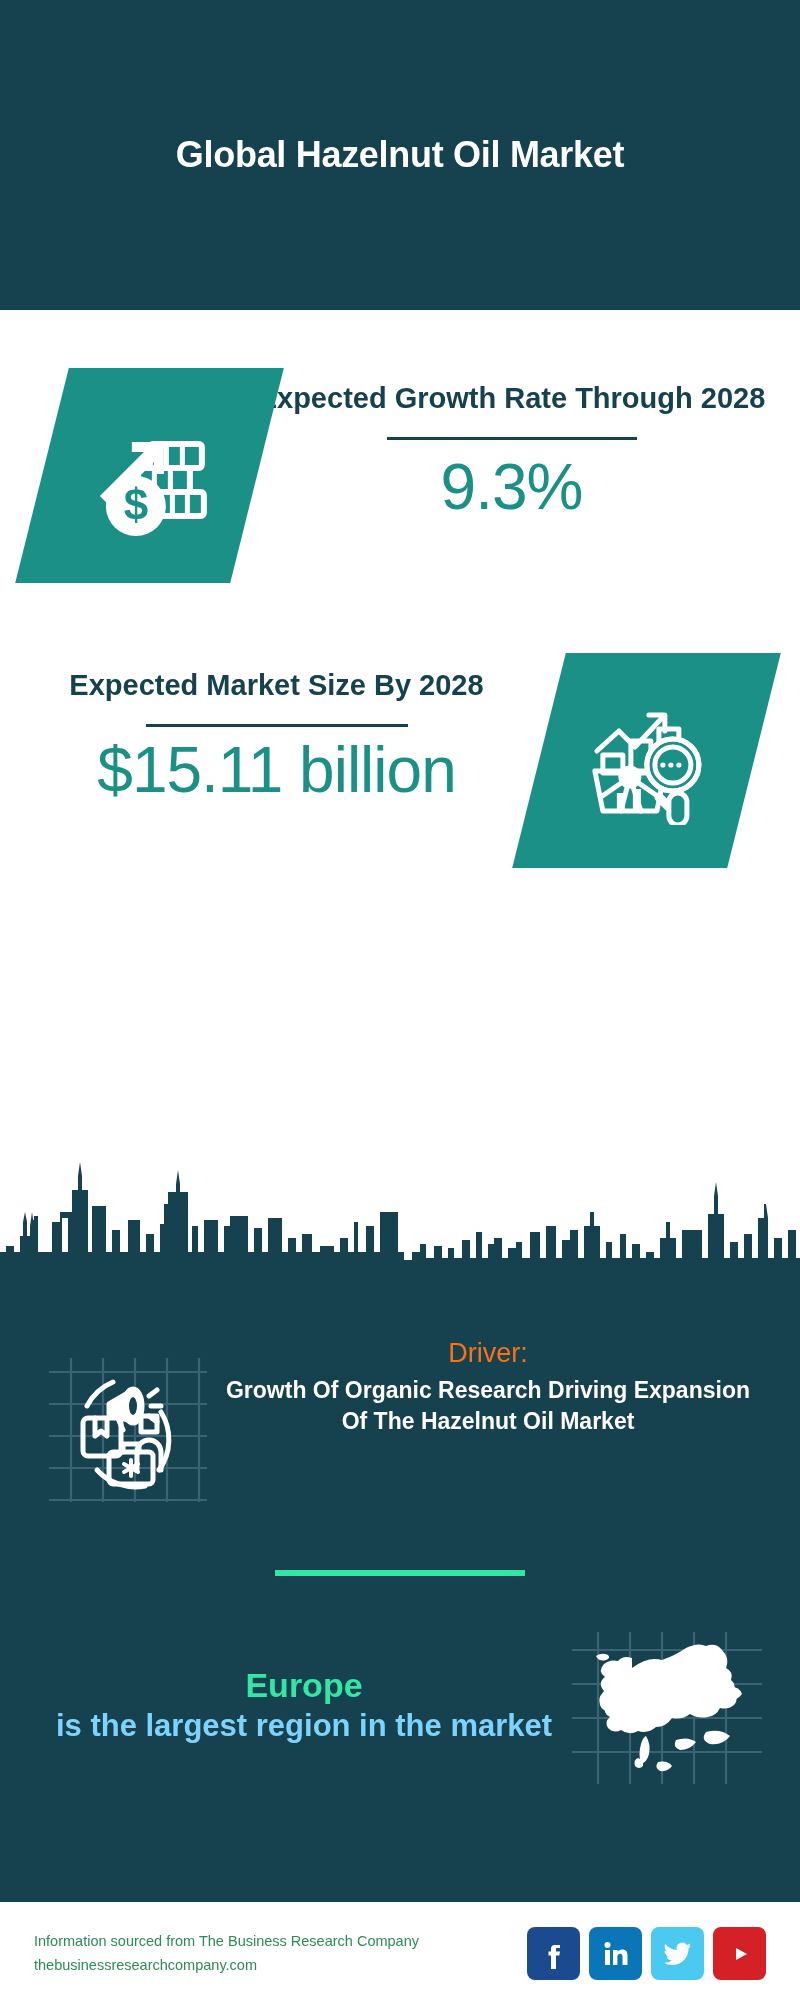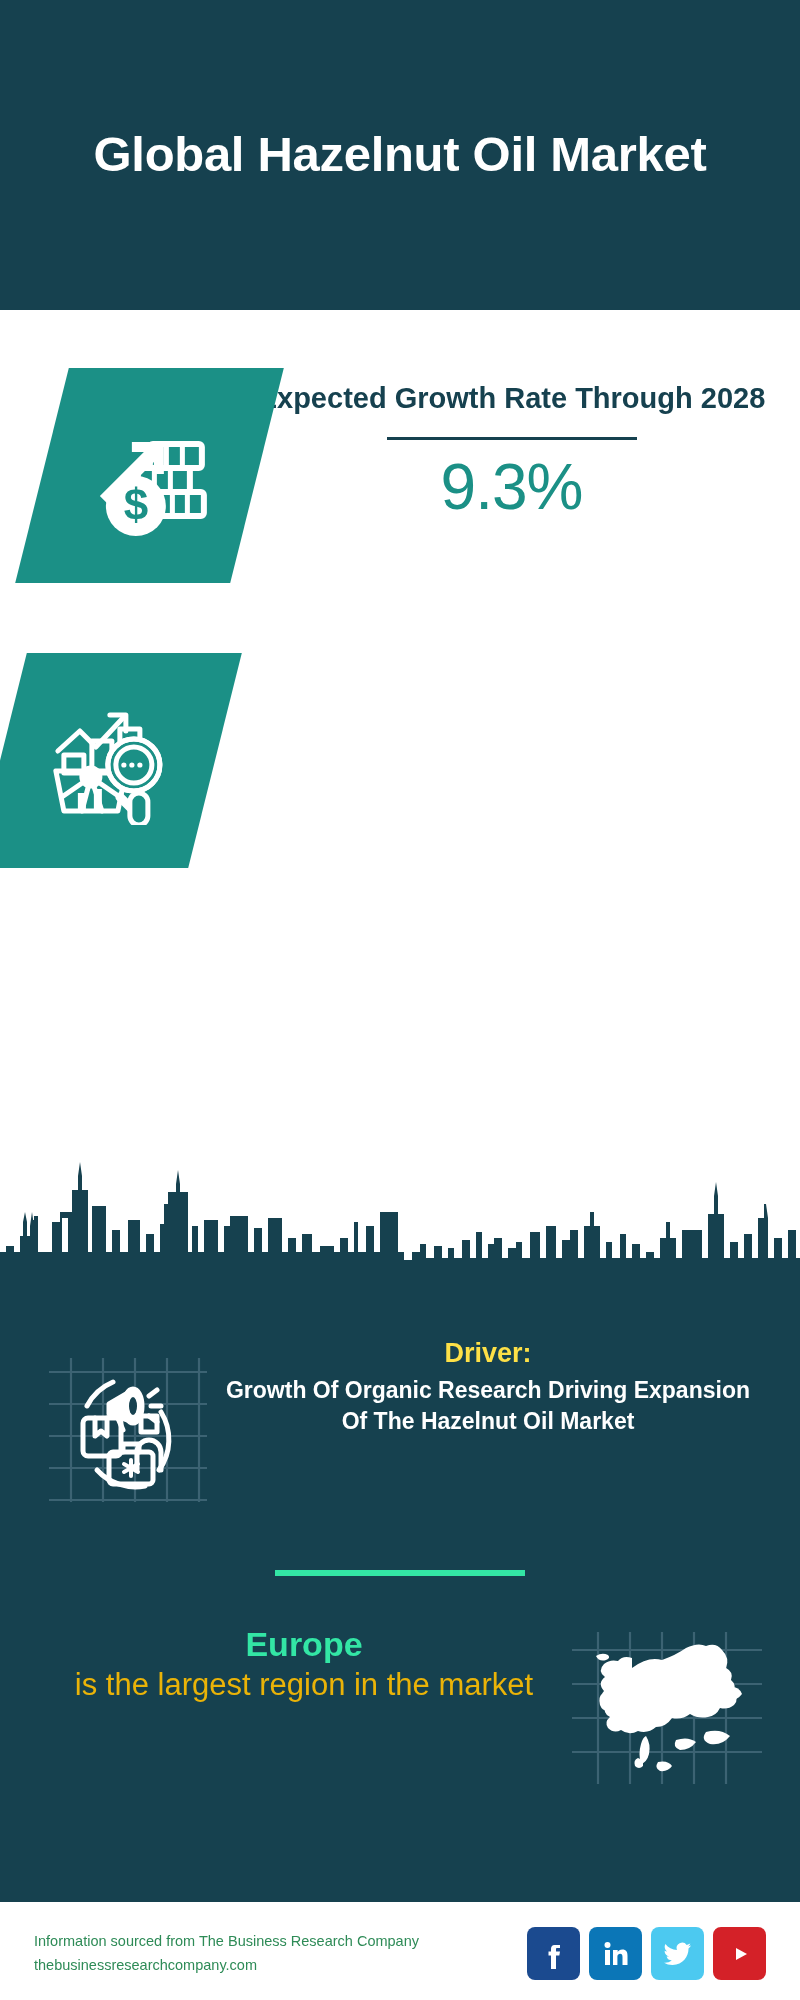--- a/index.html
+++ b/index.html
@@ -13,21 +13,21 @@
 
   
   .header {
     background:#16414f;
     height:310px;
     display:flex; align-items:center; justify-content:center;
     padding:0 60px;
   }
   .header-title {
     color:#ffffff;
-    font-size:49px;
+    font-size:36px;
     font-weight:bold;
     line-height:1.22;
     text-align:center;
     letter-spacing:-0.3px;
   }
 
   
   .mid { background:#ffffff; position:relative; height:820px; }
 
   
@@ -85,32 +85,32 @@
   .dark {
     background:#16414f;
     padding-top:6px;
     height:603px;
     position:relative;
   }
 
   .driver-row { display:flex; align-items:flex-start; padding:36px 30px 0 30px; }
   .driver-icon { width:190px; flex:none; display:flex; justify-content:center; padding-top:10px;}
   .driver-text { flex:1; text-align:center; padding-right:14px; }
-  .mint-head { color:#fde047; font-size:27px; font-weight:bold; line-height:1.3;text-align:center; }
+  .mint-head { color:#f97316; font-size:27px; font-weight:normal; line-height:1.3;text-align:center; }
   .white-body { color:#ffffff; font-size:23px; font-weight:bold; line-height:1.33; margin-top:4px;}
 
   .mint-rule {
     width:250px; height:6px; background:#33e6a5;
     margin:56px auto 0 auto;
   }
 
-  .region-row { display:flex; align-items:flex-start; padding:48px 24px 0 24px; }
+  .region-row { display:flex; align-items:center; padding:48px 24px 0 24px; }
   .region-text { flex:1; text-align:center; padding-left:28px; }
   .mint-head2 { color:#33e6a5; font-size:34px; font-weight:bold; line-height:1.2; }
-  .white-reg { color:#eab308; font-size:31px; font-weight:normal; line-height:1.32; }
+  .white-reg { color:#7dd3fc; font-size:31px; font-weight:bold; line-height:1.32; }
   .region-icon { width:220px; flex:none; display:flex; justify-content:center; padding-top:4px;}
 
   
   .footer-bar { height:5px; background:#16414f; }
   .footer {
     background:#ffffff; height:103px;
     display:flex; align-items:center; padding:0 34px;
   }
   .footer-text { color:#2e8b57; font-size:14.5px; line-height:1.65; flex:1; }
   .socials { display:flex; gap:9px; align-items:center; }
@@ -156,20 +156,25 @@
       </div>
     </div>
     <div class="growth-text">
       <div class="lbl-dark">Expected Growth Rate Through 2028</div>
       <div class="rule-dark"></div>
       <div class="big-teal">9.3%</div>
     </div>
   </div>
 
   <div class="size-row">
+    <div class="size-text">
+      <div class="lbl-dark">Expected Market Size By 2028</div>
+      <div class="rule-dark2"></div>
+      <div class="big-teal">$15.11 billion</div>
+    </div>
     <div class="para-right">
       <div class="ic">
         <svg width="132" height="132" viewBox="0 0 132 132">
           <g fill="none" stroke="#ffffff" stroke-width="5" stroke-linecap="round" stroke-linejoin="round">
             <path d="M16 58 L38 38 L54 54 L82 24"></path>
             <path d="M68 22 L84 22 L84 38"></path>
             <rect x="22" y="62" width="20" height="18"></rect>
             <rect x="50" y="48" width="20" height="32"></rect>
             <rect x="78" y="36" width="20" height="44"></rect>
             <path d="M14 78 L84 78 L76 118 L22 118 Z"></path>

